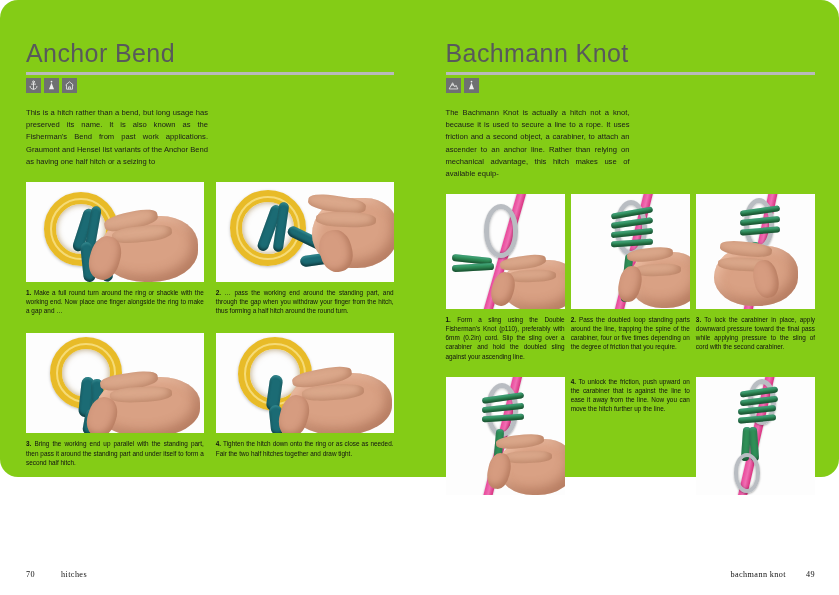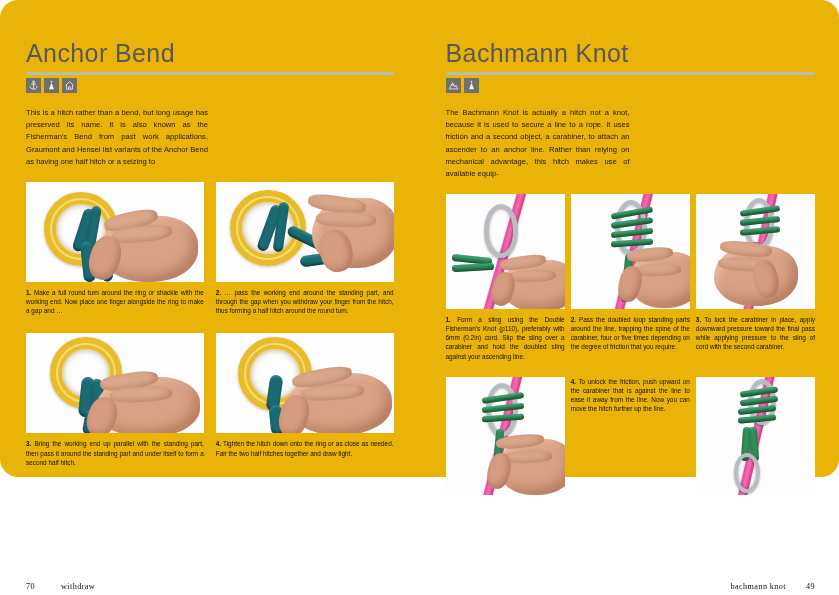--- a/index.html
+++ b/index.html
@@ -6,21 +6,21 @@
   html, body {
     width: 839px; height: 595px;
     background: #ffffff;
     font-family: "Liberation Sans", sans-serif;
     overflow: hidden;
   }
   .spread {
     position: relative;
     width: 839px; height: 477px;
     display: flex;
-    background: #eab308;
+    background: #84cc16;
     border-radius: 18px;
   }
   .page {
     position: relative;
     width: 419.5px; height: 595px;
     padding: 0;
   }
   .page-left  { padding: 40px 26px 0 26px; }
   .page-right { padding: 40px 24px 0 26px; }
 
@@ -156,21 +156,21 @@
     border-radius: 50% / 48%;
     border-style: solid;
     border-color: #b9bdc2;
     background: transparent;
     box-shadow: inset 0 0 3px rgba(0,0,0,.35), 0 1px 2px rgba(0,0,0,.3);
   }
 
   
   .footer {
     position: absolute;
-    bottom: 4px;
+    bottom: 16px;
     font-family: "Liberation Serif", serif;
     font-size: 8.2px;
     color: #111;
     letter-spacing: .4px;
   }
   .footer-left  { left: 26px; display: flex; gap: 26px; }
   .footer-right { right: 24px; display: flex; gap: 20px; }
   .pg-num { font-family: "Liberation Serif", serif; }
   .sec-name { font-family: "Liberation Serif", serif; }
 </style>
@@ -309,21 +309,21 @@
         </div>
         <p class="caption">
           <b>4.</b>
           <span>Tighten the hitch down onto the ring or as close as needed. Fair the two half hitches together and draw tight.</span>
         </p>
       </div>
     </div>
 
     <div class="footer footer-left">
       <span class="pg-num">70</span>
-      <span class="sec-name">withdraw</span>
+      <span class="sec-name">hitches</span>
     </div>
   </div>
 
   <div class="page page-right">
 
     <h1 class="chapter-title">Bachmann Knot</h1>
     <div class="title-rule"></div>
 
     <div class="icon-row">
       <span class="cat-icon">

